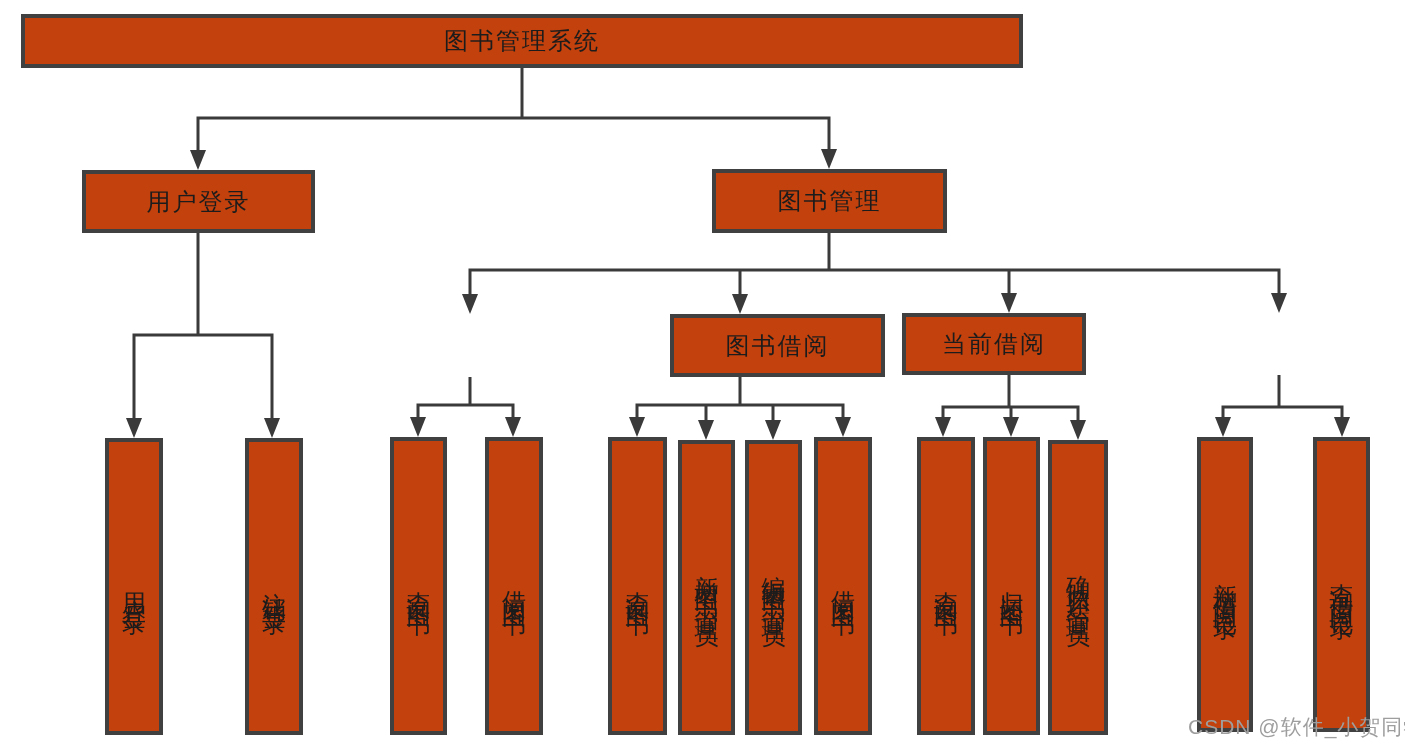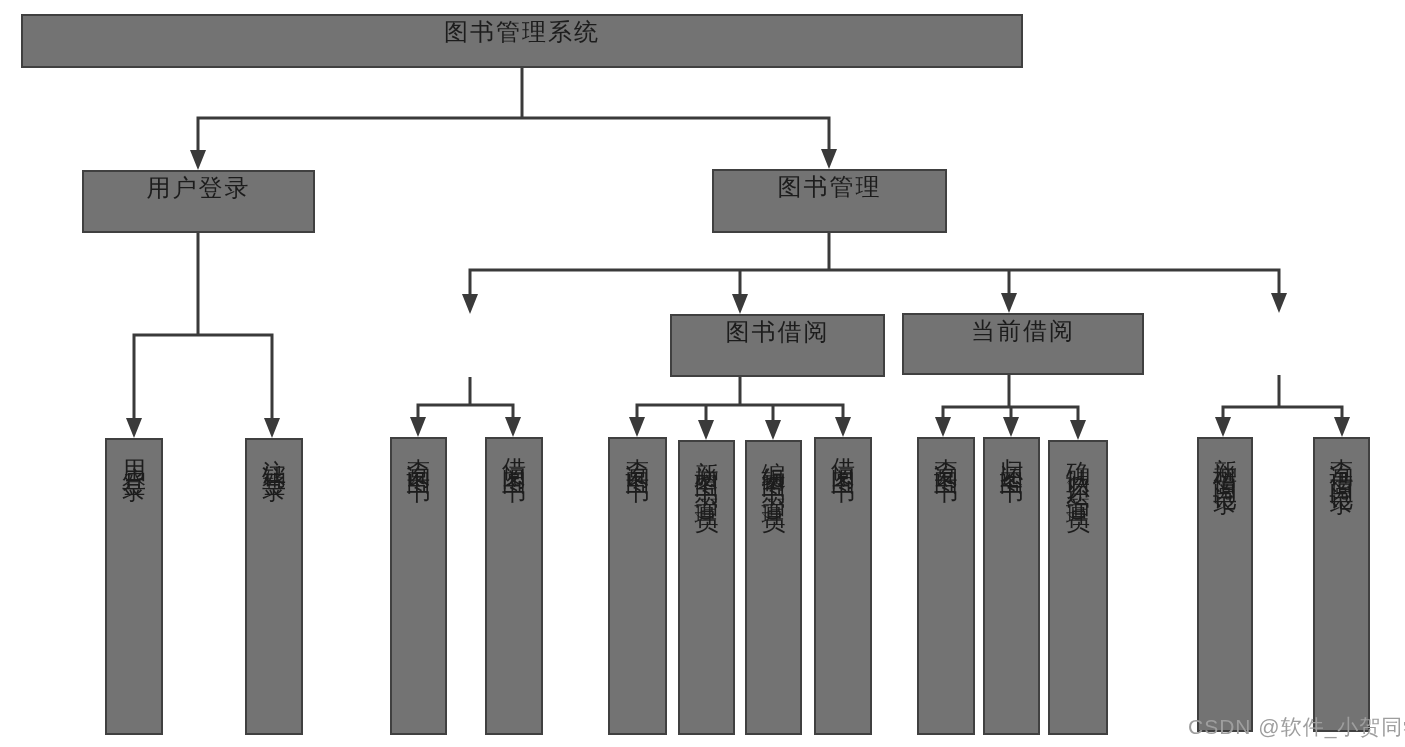--- a/index.html
+++ b/index.html
@@ -17,23 +17,24 @@
   }
   .connectors {
     position: absolute;
     left: 0;
     top: 0;
     pointer-events: none;
   }
   .node {
     position: absolute;
     box-sizing: border-box;
-    background: #737373;
-    border: 2px solid #404040;
+    background: #c2410c;
+    border: 4px solid #404040;
     display: flex;
+    align-items: center;
     justify-content: center;
   }
   .node .lbl {
     font-size: 24px;
     color: #1c1c1c;
     letter-spacing: 2px;
     white-space: nowrap;
   }
   .leaf .lbl {
     writing-mode: vertical-rl;
@@ -99,21 +100,21 @@
   <div class="node" style="left:82px; top:170px; width:233px; height:63px">
     <span class="lbl">用户登录</span>
   </div>
   <div class="node" style="left:712px; top:169px; width:235px; height:64px">
     <span class="lbl">图书管理</span>
   </div>
 
   <div class="node" style="left:670px; top:314px; width:215px; height:63px">
     <span class="lbl">图书借阅</span>
   </div>
-  <div class="node" style="left:902px; top:313px; width:242px; height:62px">
+  <div class="node" style="left:902px; top:313px; width:184px; height:62px">
     <span class="lbl">当前借阅</span>
   </div>
 
   <div class="node leaf" style="left:105px; top:438px; width:58px; height:297px">
     <span class="lbl">用户登录</span>
   </div>
   <div class="node leaf" style="left:245px; top:438px; width:58px; height:297px">
     <span class="lbl">注销登录</span>
   </div>
 

